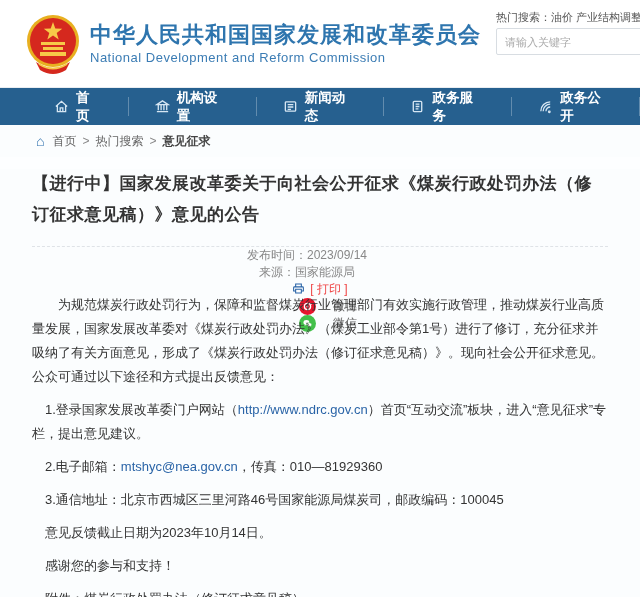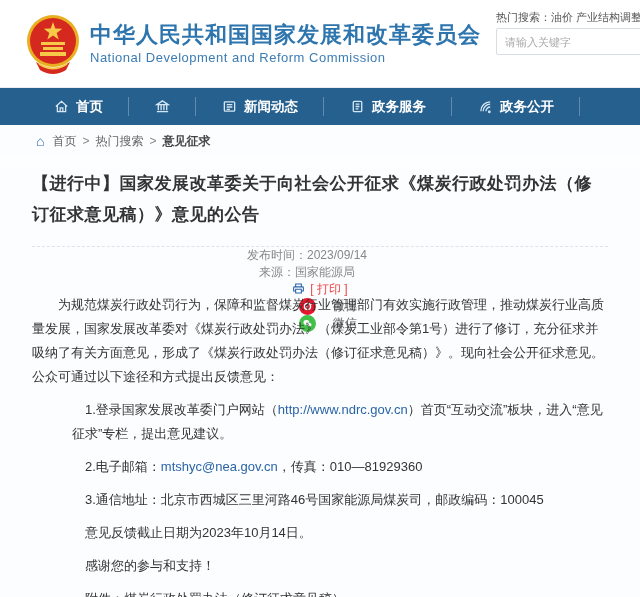--- a/index.html
+++ b/index.html
@@ -49,21 +49,21 @@
   .meta .spacer { flex:1; }
   .share { display:flex; align-items:center; gap:17px; margin-left:16px; font-size:12px; color:#666; cursor:pointer; }
   .share .dot { width:17px; height:17px; border-radius:50%; display:flex; align-items:center; justify-content:center; }
   .share .dot.weibo { background:#e6162d; }
   .share .dot.wechat { background:#43c04a; }
   .share svg { display:block; }
 
   .article { font-size:13px; color:#333; line-height:24px; margin-top:6px; }
   .article p { margin-bottom:9px; }
   .indent-2 { text-indent:2em; }
-  .indent-1 { text-indent:1em;margin-left:40px; }
+  .indent-1 { text-indent:1em; }
   .article a, .article .link { color:#2a64a7; text-decoration:none; }
 </style>
 </head>
 <body>
 
 <div class="page">
 
   <div class="header">
     <div class="emblem">
       <svg width="58" height="64" viewBox="0 0 58 64">
@@ -95,20 +95,21 @@
           </svg>
       </span>
       <span>首页</span>
     </div>
     <div class="nav-item">
       <span class="ico">
         <svg width="15" height="15" viewBox="0 0 16 16">
             <path d="M2 6 L8 2 L14 6 Z M3.5 6.5 V12 M6.5 6.5 V12 M9.5 6.5 V12 M12.5 6.5 V12 M2 13.5 H14"></path>
           </svg>
       </span>
+      <span>机构设置</span>
     </div>
     <div class="nav-item">
       <span class="ico">
         <svg width="15" height="15" viewBox="0 0 16 16">
             <rect x="2.5" y="3" width="11" height="10" rx="1"></rect>
             <path d="M5 6 H11 M5 8.5 H11 M5 11 H8.5"></path>
           </svg>
       </span>
       <span>新闻动态</span>
     </div>

